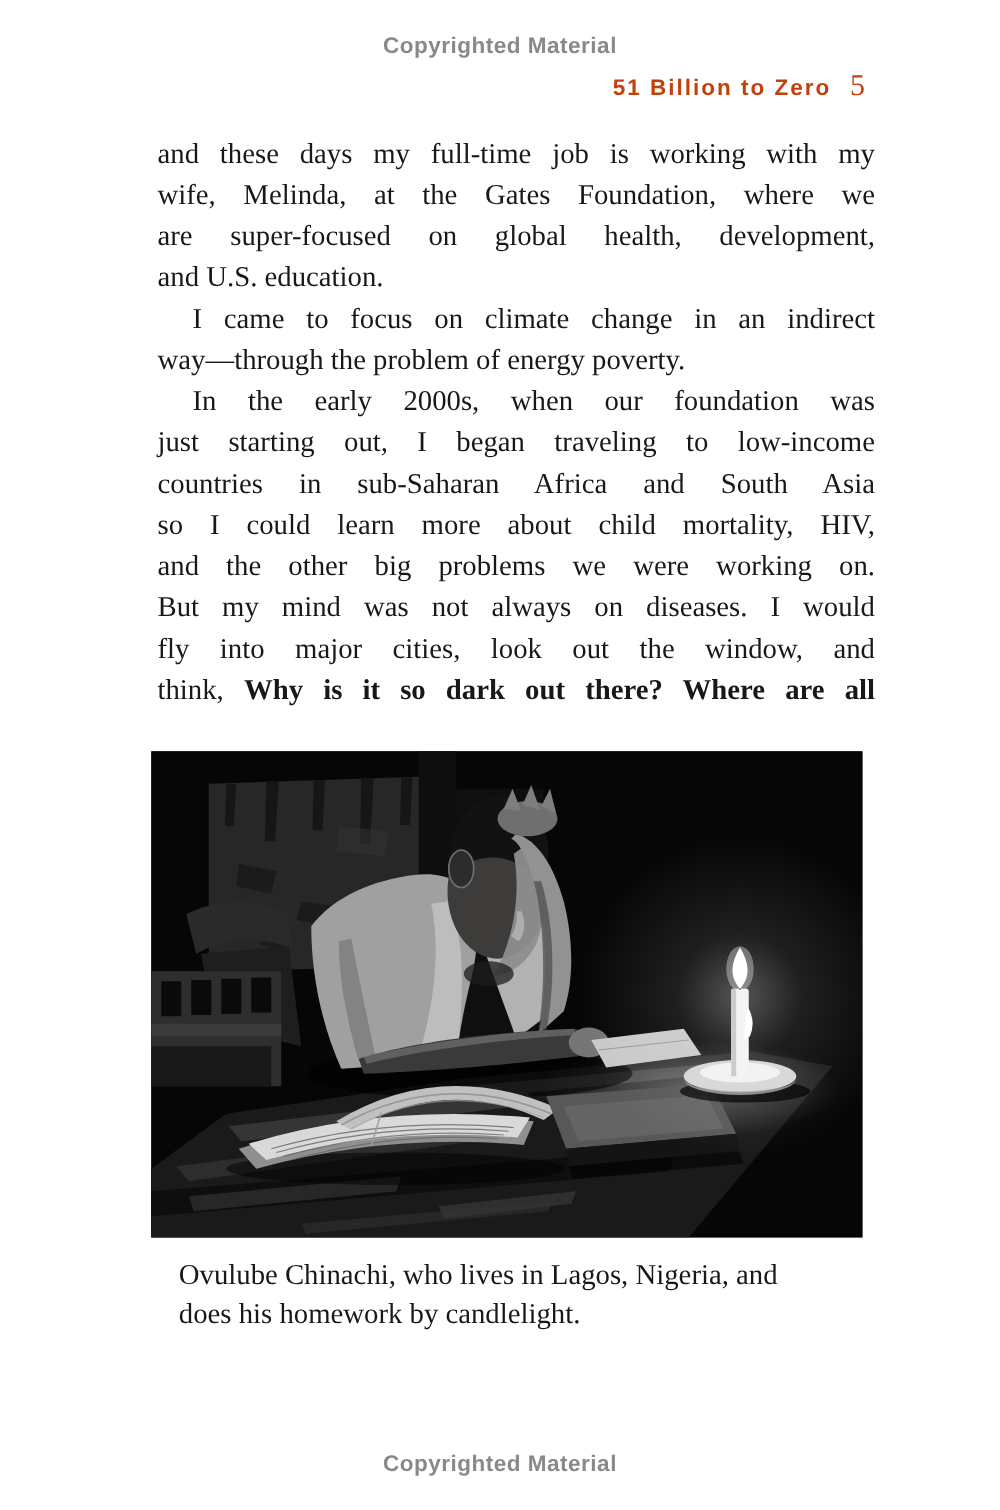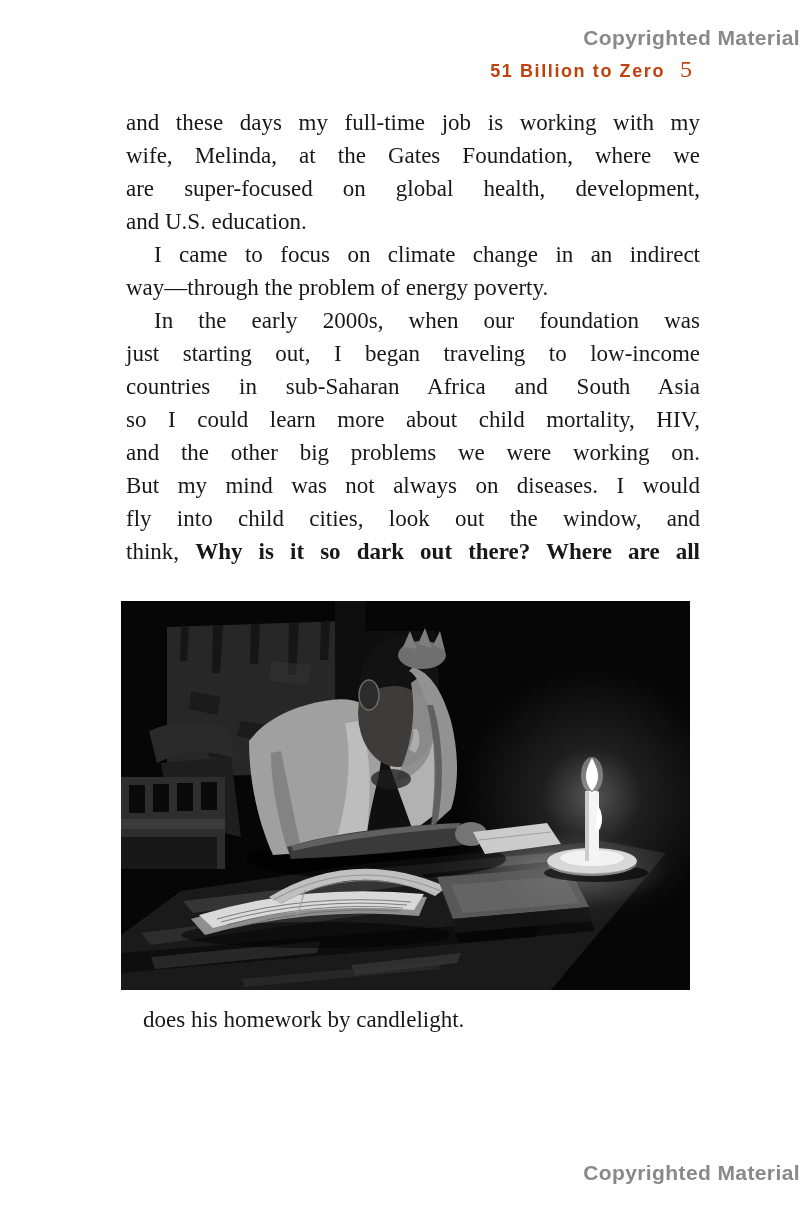--- a/index.html
+++ b/index.html
@@ -1,23 +1,23 @@
 <!DOCTYPE html>
 <html><head>
 <meta charset="utf-8">
 <style>
   html,body { margin:0; padding:0; background:#ffffff; }
   .page {
     position:relative; width:800px; height:1208px; background:#ffffff;
     font-family:"Liberation Serif", serif; overflow:hidden;
   }
   .notice {
-    position:absolute; left:0; width:100%; text-align:right;
+    position:absolute; left:0; width:100%; text-align:center;
     font-family:"Liberation Sans", sans-serif; font-weight:bold;
-    font-size:21px; color:#898989; letter-spacing:0.4px;
+    font-size:18px; color:#898989; letter-spacing:0.4px;
   }
   .notice-top { top:26px; }
   .notice-bottom { top:1161px; }
   .running-header {
     position:absolute; top:56px; right:108px;
     display:flex; align-items:baseline; color:#c2410c;
   }
   .chapter-title {
     font-family:"Liberation Sans", sans-serif; font-weight:bold;
     font-size:18px; letter-spacing:1.6px;
@@ -66,21 +66,21 @@
         <div class="line j ind"><span>I came to focus on climate change in an indirect</span></div>
         <div class="line"><span>way—through the problem of energy poverty.</span></div>
       </div>
       <div>
         <div class="line j ind"><span>In the early 2000s, when our foundation was</span></div>
         <div class="line j"><span>just starting out, I began traveling to low-income</span></div>
         <div class="line j"><span>countries in sub-Saharan Africa and South Asia</span></div>
         <div class="line j"><span>so I could learn more about child mortality, HIV,</span></div>
         <div class="line j"><span>and the other big problems we were working on.</span></div>
         <div class="line j"><span>But my mind was not always on diseases. I would</span></div>
-        <div class="line j"><span>fly into child cities, look out the window, and</span></div>
+        <div class="line j"><span>fly into major cities, look out the window, and</span></div>
         <div class="line j"><span>think, </span><span class="b">Why is it so dark out there? Where are all</span></div>
       </div>
     </div>
 
   <div class="photo-frame">
     <svg viewBox="0 0 569 389" xmlns="http://www.w3.org/2000/svg">
       <defs>
         <radialGradient id="glow" cx="50%" cy="50%" r="50%">
           <stop offset="0%" stop-color="#ffffff" stop-opacity="0.32"></stop>
           <stop offset="38%" stop-color="#ffffff" stop-opacity="0.10"></stop>
@@ -185,18 +185,19 @@
         <rect x="464" y="190" width="4" height="70" fill="#cbcbcb"></rect>
         <path d="M477,204 q7,12 2,24 l-5,3 Z" fill="#ffffff"></path>
         <line x1="471" y1="185" x2="471" y2="191" stroke="#444444" stroke-width="1.6"></line>
         <ellipse cx="471" cy="174" rx="11" ry="18" fill="#ffffff" opacity="0.35"></ellipse>
         <path d="M471,157 C464,169 462,180 471,190 C480,180 478,169 471,157 Z" fill="#ffffff"></path>
       </g>
     </svg>
   </div>
 
   <div class="caption">
+      <div class="cap-line">Ovulube Chinachi, who lives in Lagos, Nigeria, and</div>
       <div class="cap-line">does his homework by candlelight.</div>
     </div>
 
   <div class="notice notice-bottom">Copyrighted Material</div>
 
 </div>
 
 </body></html>

